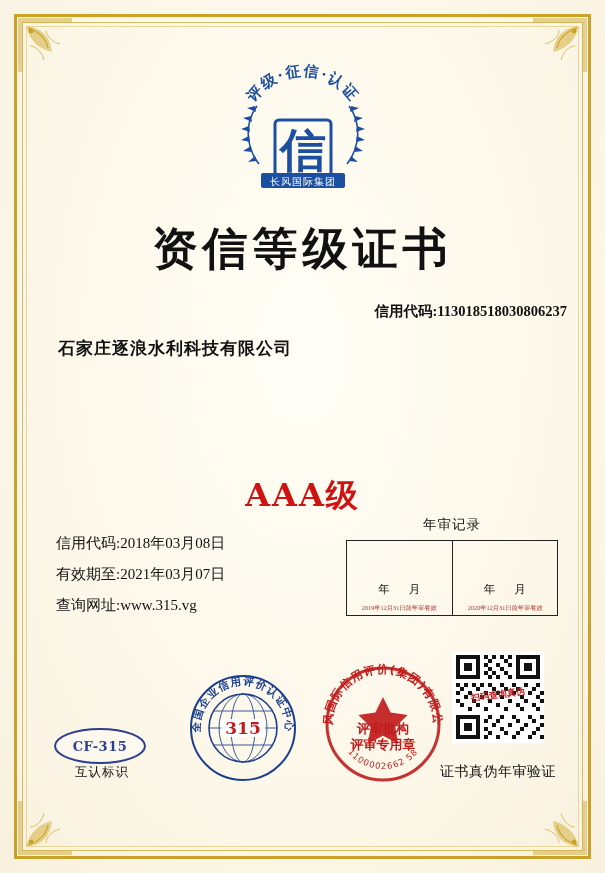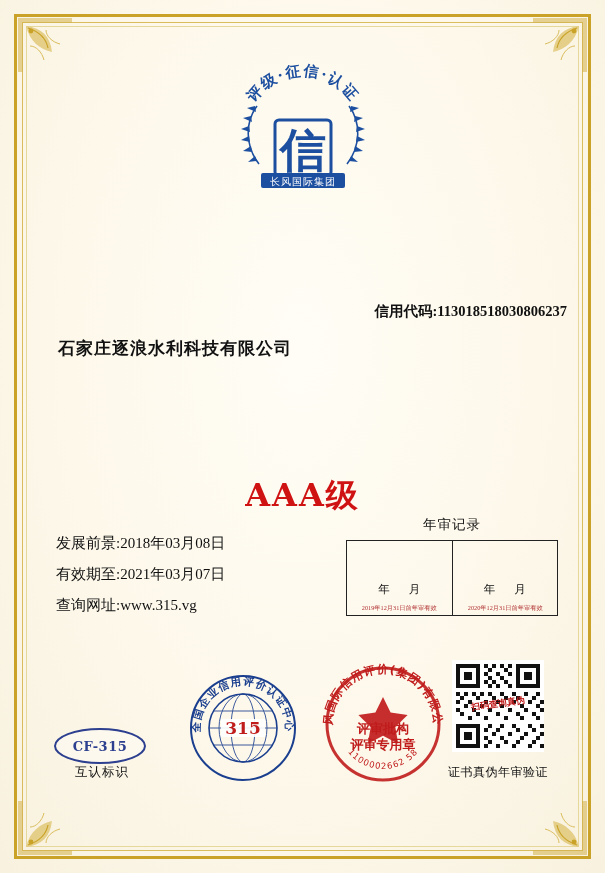--- a/index.html
+++ b/index.html
@@ -227,23 +227,23 @@
     bottom: 22px;
     width: 118px;
     text-align: center;
   }
   .qr {
     width: 92px; height: 92px;
     margin: 0 auto;
     position: relative;
   }
   .qr-cap {
-    font-size: 12px;
-    color: #111;
-    margin-top: 12px;
+    font-size: 14px;
+    color: #111;
+    margin-top: 20px;
     letter-spacing: 0.5px;
     white-space: nowrap;
   }
   .qr-overlay {
     position: absolute;
     left: 0; right: 0; top: 48%;
     transform: translateY(-50%) rotate(-8deg);
     font-size: 9px;
     color: #c01c1c;
     font-weight: bold;
@@ -333,32 +333,33 @@
         </text>
 
         <rect x="52" y="58" width="56" height="56" rx="4" fill="none" stroke="#1d4fa0" stroke-width="3"></rect>
         <text x="80" y="104" font-size="46" font-weight="bold" fill="#1d4fa0" text-anchor="middle" font-family="DejaVu Serif, Liberation Serif, serif">信</text>
 
         <rect x="38" y="111" width="84" height="15" rx="2" fill="#1d4fa0"></rect>
         <text x="80" y="122.5" font-size="10" fill="#ffffff" text-anchor="middle" font-family="DejaVu Sans, Liberation Sans, sans-serif" letter-spacing="1">长风国际集团</text>
       </svg>
     </div>
 
+    <div class="title">资信等级证书</div>
 
     <div class="credit-code">
       <span>信用代码:</span><span>113018518030806237</span>
     </div>
 
     <div class="company">石家庄逐浪水利科技有限公司</div>
 
 
     <div class="grade">AAA级</div>
 
     <div class="info">
-      <div>发展前景:2018年03月08日</div>
+      <div>信用代码:2018年03月08日</div>
       <div>有效期至:2021年03月07日</div>
       <div>查询网址:www.315.vg</div>
     </div>
 
     <div class="review">
       <div class="review-title">年审记录</div>
       <table class="review-table">
         <tbody>
             <tr>
           <td>

